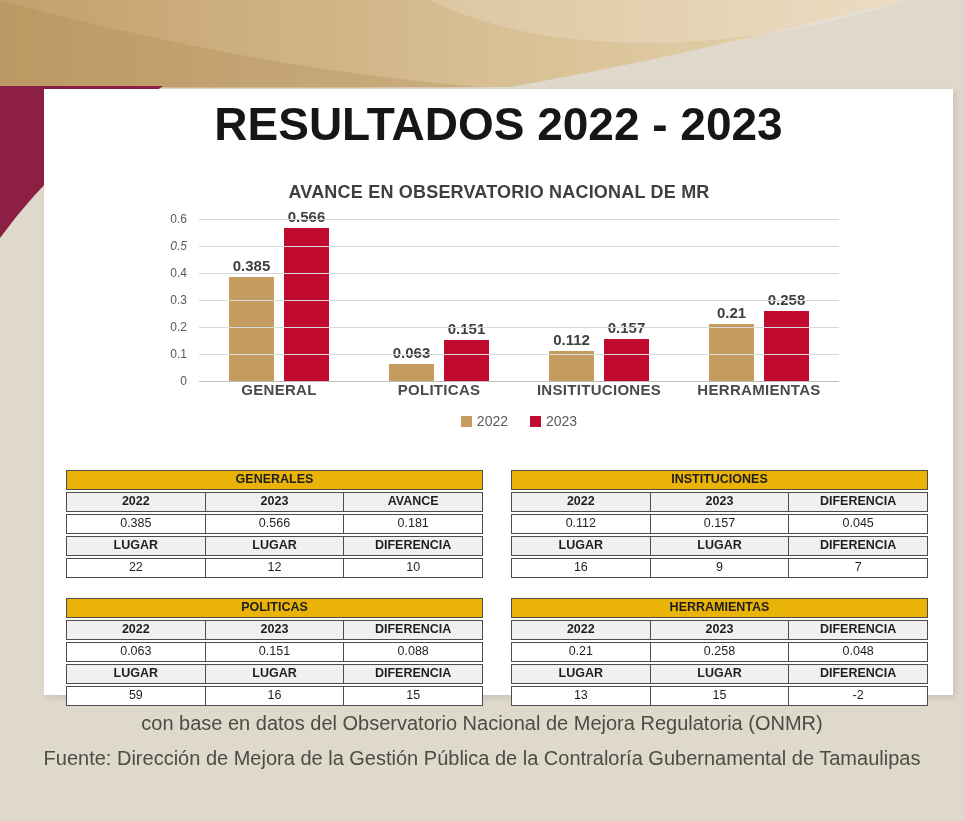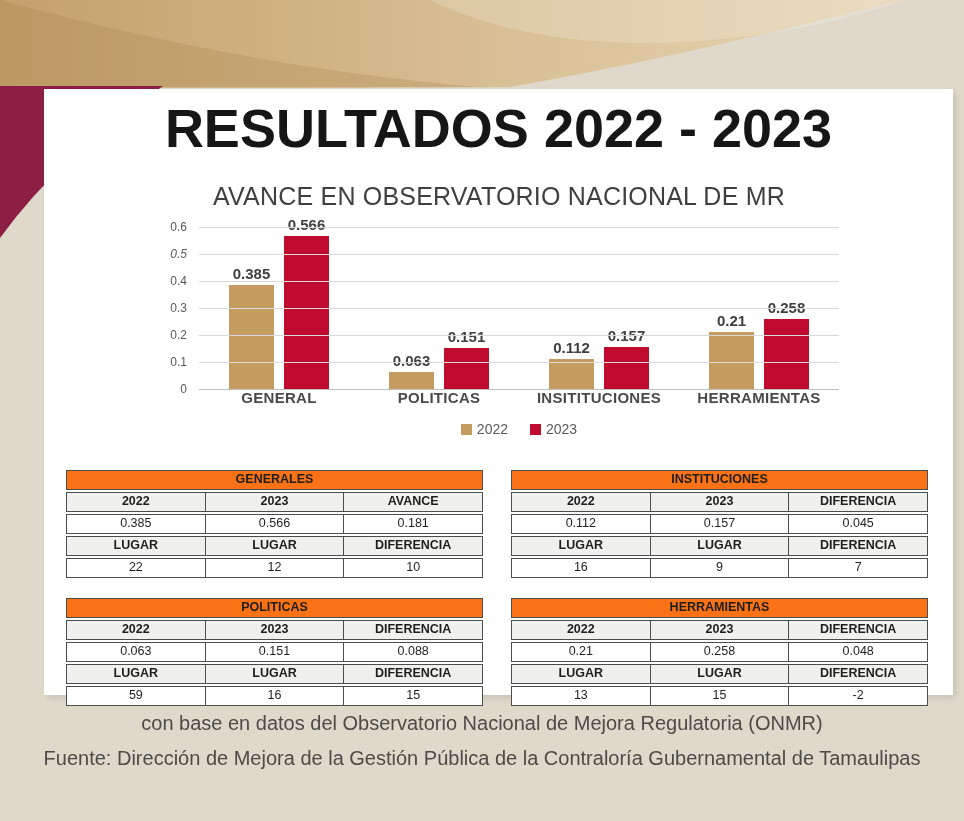--- a/index.html
+++ b/index.html
@@ -14,27 +14,27 @@
   
   .decor { position:absolute; top:0; left:0; pointer-events:none; }
 
   
   .card {
     position:absolute; left:44px; top:89px; width:909px; height:606px;
     background:#FFFFFF; box-shadow:3px 3px 6px rgba(0,0,0,0.10);
   }
   .slide-title {
     position:absolute; top:8px; left:0; width:100%;
-    text-align:center; font-size:54px; font-weight:600; color:#161616;
+    text-align:center; font-size:46px; font-weight:600; color:#161616;
     letter-spacing:0px; white-space:nowrap;
   }
 
   
   .chart { position:absolute; left:105px; top:93px; width:700px; }
-  .chart-title { text-align:center; font-size:25px; font-weight:400; color:#3F3F3F; letter-spacing:.2px; }
+  .chart-title { text-align:center; font-size:18px; font-weight:700; color:#3F3F3F; letter-spacing:.2px; }
   .plot-wrap { display:flex; margin-top:16px; }
   .yaxis { width:50px; position:relative; height:162px; }
   .ytick { position:absolute; right:12px; font-size:12px; color:#595959; transform:translateY(-50%); }
   .plot { position:relative; width:640px; height:162px; }
   .gridline { position:absolute; left:0; right:0; height:1px; background:#D9D9D9; }
   .gridline.base { background:#BFBFBF; }
   .groups { position:absolute; inset:0; display:flex; align-items:flex-end; }
   .group { flex:1; display:flex; justify-content:center; align-items:flex-end; gap:10px; }
   .bwrap { display:flex; flex-direction:column; align-items:center; }
   .bar-label { font-size:15px; font-weight:700; color:#3F3F3F; margin-bottom:3px; }
@@ -49,21 +49,21 @@
   .tables-grid {
     position:absolute; left:22px; top:381px; width:862px;
     display:grid; grid-template-columns:417px 417px; column-gap:28px; row-gap:20px;
   }
   .dtable { width:417px; }
   .t-row {
     display:flex; border:1px solid #4D4D4D; margin-top:2px; background:#FFFFFF;
   }
   .t-row:first-child { margin-top:0; }
   .t-row.hdr { background:#F0F0EF; font-weight:700; }
-  .t-title { justify-content:center; background:#f97316; font-weight:700; }
+  .t-title { justify-content:center; background:#eab308; font-weight:700; }
   .t-cell {
     flex:1; text-align:center; font-size:12.5px; color:#1E1E1E;
     padding:2px 0 3px 0; line-height:13px; border-left:1px solid #4D4D4D;
   }
   .t-cell:first-child { border-left:none; }
   .t-title .t-cell { border-left:none; }
 
   
   .footer {
     position:absolute; left:0; top:706px; width:100%;

